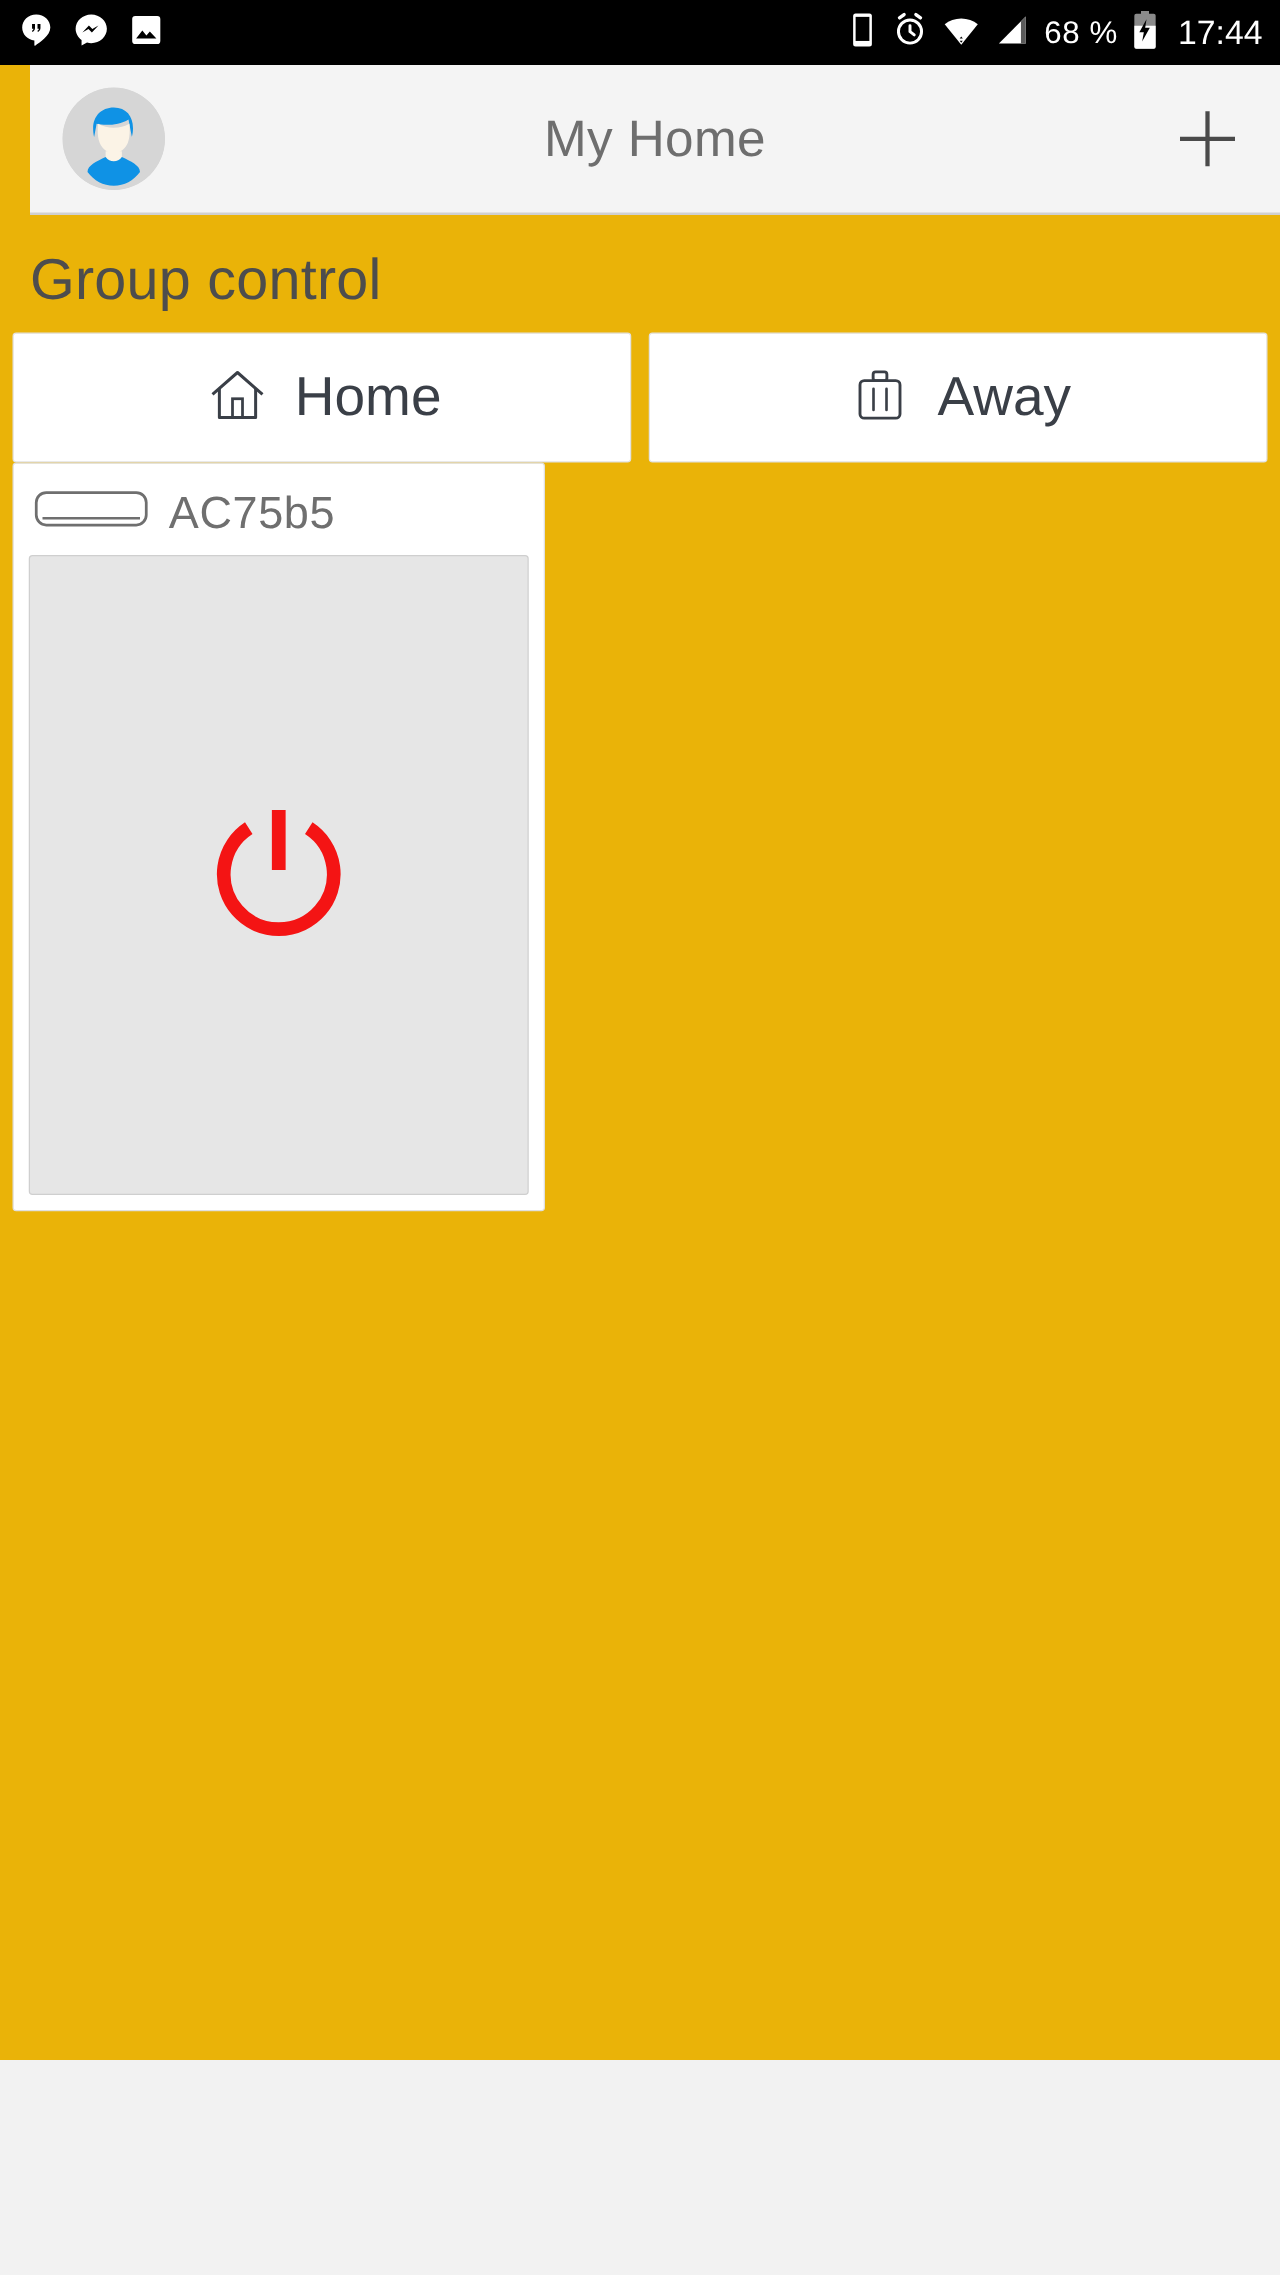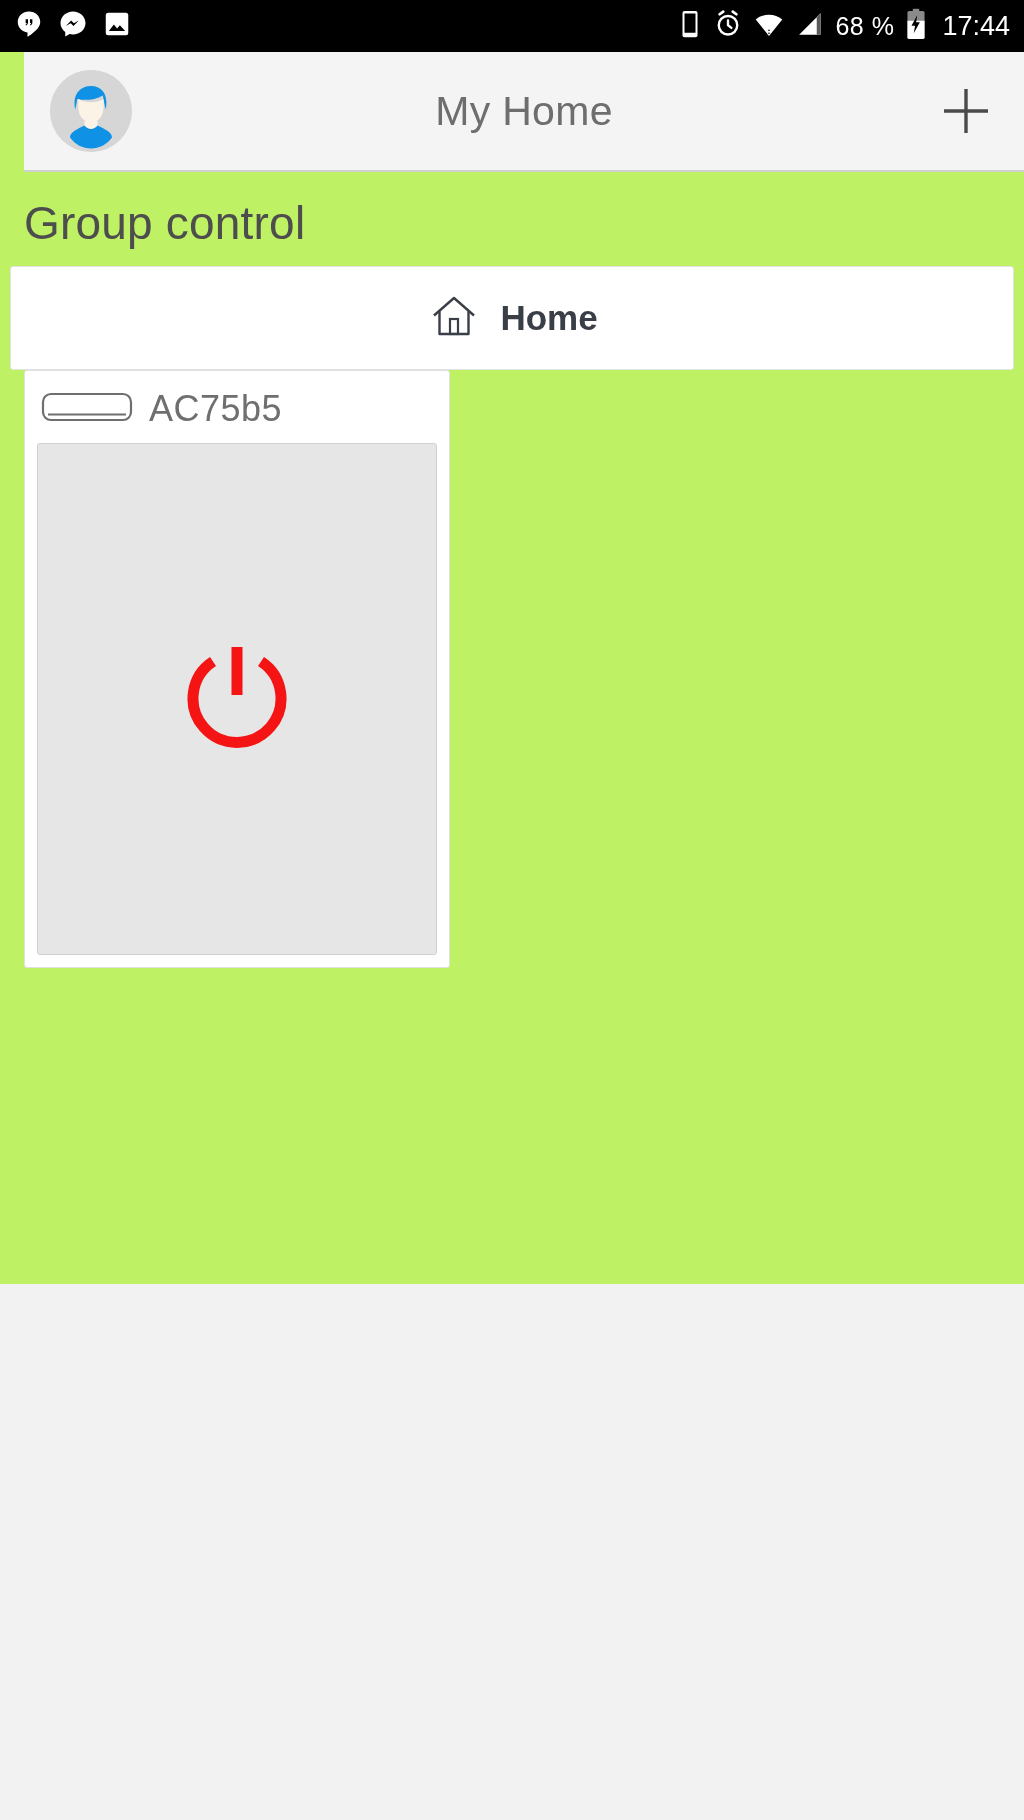--- a/index.html
+++ b/index.html
@@ -7,22 +7,22 @@
     width: 1024px;
     height: 1820px;
     background: #f2f2f2;
     font-family: "Liberation Sans", sans-serif;
     -webkit-font-smoothing: antialiased;
   }
 
   #screen {
     position: relative;
     width: 1024px;
-    height: 1284px;
-    background: #bef264;
+    height: 1648px;
+    background: #eab308;
     overflow: hidden;
   }
 
   
   #status-bar {
     height: 52px;
     background: #000000;
     display: flex;
     align-items: center;
     padding: 0 14px;
@@ -117,29 +117,29 @@
     height: 104px;
     background: #ffffff;
     border: 1px solid #e2e2e2;
     border-radius: 3px;
     display: flex;
     align-items: center;
     justify-content: center;
     gap: 18px;
   }
   .group-btn .label {
-    font-size: 35px;
+    font-size: 44px;
     color: #3a3f४7;
     color: #3a3f47;
-    font-weight: 700;
+    font-weight: 400;
   }
 
   
   #accessory-row {
-    padding: 0 24px;
+    padding: 0 10px;
     display: flex;
   }
   #device-card {
     width: 426px;
     background: #ffffff;
     border: 1px solid #e0e0e0;
     border-radius: 3px;
     padding: 10px 12px 12px 12px;
   }
   #device-header {
@@ -274,20 +274,30 @@
         <span>
           <svg width="56" height="56" viewBox="0 0 56 56">
             <path d="M8 27.5L28 10l20 17.5" fill="none" stroke="#3a3f47" stroke-width="2.4" stroke-linejoin="round"></path>
             <path d="M13.5 23.2V46h29V23.2" fill="none" stroke="#3a3f47" stroke-width="2.4" stroke-linejoin="round"></path>
             <rect x="24" y="31" width="8" height="15" fill="none" stroke="#3a3f47" stroke-width="2.2"></rect>
           </svg>
         </span>
         <span class="label">Home</span>
       </div>
 
+      <div class="group-btn">
+        <span>
+          <svg width="56" height="56" viewBox="0 0 56 56">
+            <rect x="22.5" y="9.5" width="11" height="7" rx="2" fill="none" stroke="#3a3f47" stroke-width="2.3"></rect>
+            <rect x="12" y="16.5" width="32" height="30" rx="3.4" fill="none" stroke="#3a3f47" stroke-width="2.3"></rect>
+            <path d="M22.8 23v17M33.2 23v17" stroke="#3a3f47" stroke-width="2.1" stroke-linecap="round"></path>
+          </svg>
+        </span>
+        <span class="label">Away</span>
+      </div>
     </div>
 
 
     <div id="accessory-row">
 
       <div id="device-card">
 
         <div id="device-header">
           <span>
             <svg width="92" height="40" viewBox="0 0 92 40">

